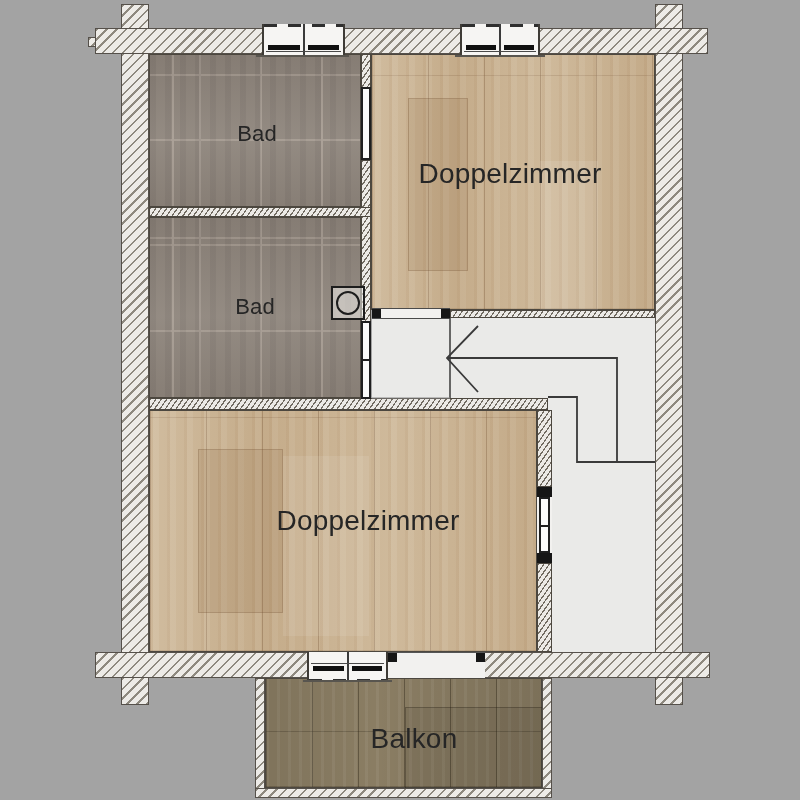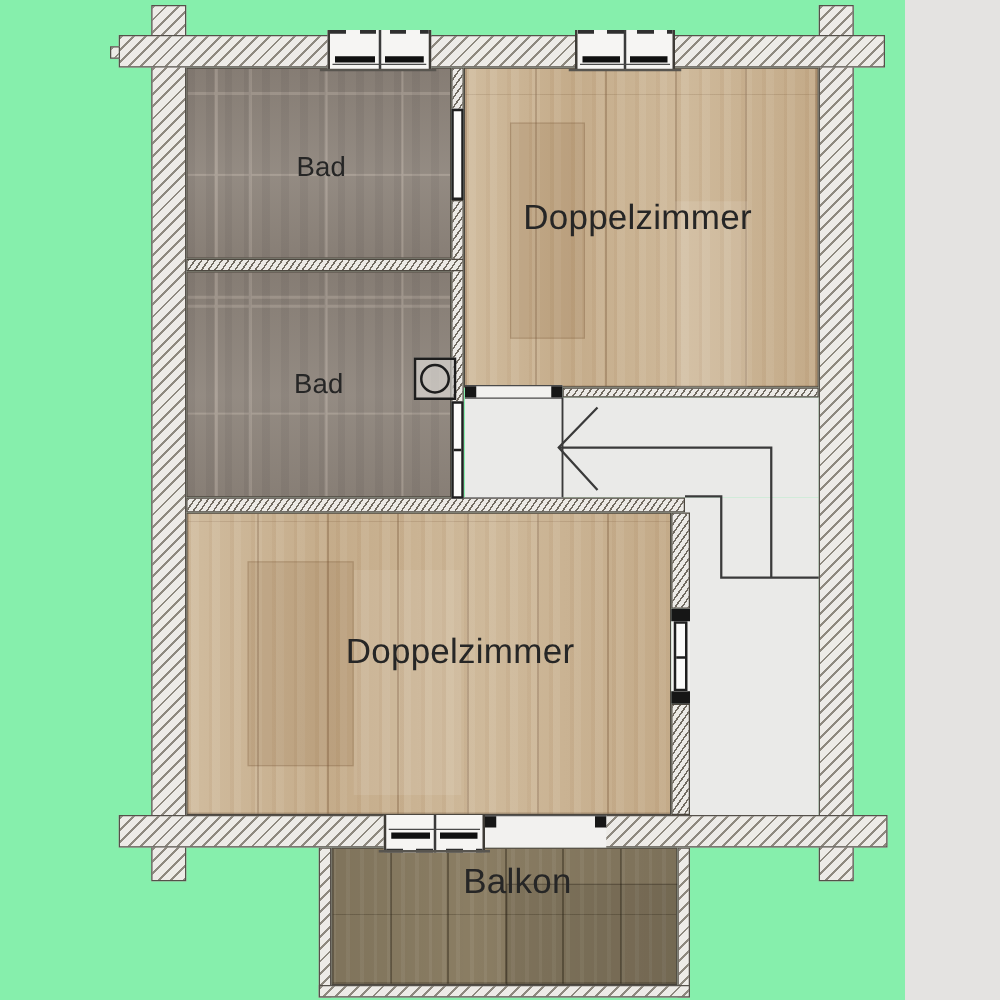--- a/index.html
+++ b/index.html
@@ -3,22 +3,22 @@
 <meta charset="utf-8">
 <style>
   * { box-sizing: border-box; margin: 0; padding: 0; }
   html,body { width:100%; height:100%; }
   body {
     background:#e4e3e1;
     font-family:"Liberation Sans", sans-serif;
   }
   .plan {
     position:relative;
-    width:724px; height:800px;
-    background:#86efac;
+    width:800px; height:800px;
+    background:#a3a3a3;
     overflow:hidden;
     text-align:center;
   }
 
   
   .wall {
     position:absolute;
     background-color:#edebe7;
     background-image:repeating-linear-gradient(135deg,#8e897f 0 1.6px, transparent 1.6px 7px);
     border:1px solid #55504a;
@@ -206,15 +206,15 @@
     <path d="M447,358 H617 V462" fill="none" stroke="#3a3a3a" stroke-width="1.8"></path>
     <path d="M548,397 H577 V462 H655" fill="none" stroke="#3a3a3a" stroke-width="1.8"></path>
     <path d="M450,318 V398" fill="none" stroke="#3a3a3a" stroke-width="1.5"></path>
     <path d="M372,398 H450" fill="none" stroke="#8a8a8a" stroke-width="1"></path>
   </svg>
 
   <div class="room-label lbl-sm" style="left:257px; top:134px;">Bad</div>
   <div class="room-label lbl-sm" style="left:255px; top:307px;">Bad</div>
   <div class="room-label lbl-lg" style="left:510px; top:174px;">Doppelzimmer</div>
   <div class="room-label lbl-lg" style="left:368px; top:521px;">Doppelzimmer</div>
-  <div class="room-label lbl-lg" style="left:414px; top:705px;">Balkon</div>
+  <div class="room-label lbl-lg" style="left:414px; top:739px;">Balkon</div>
 
 </div>
 
 </body></html>

